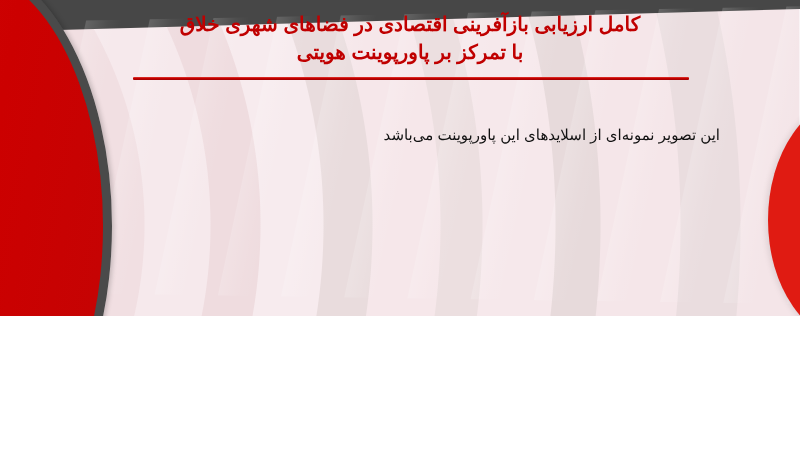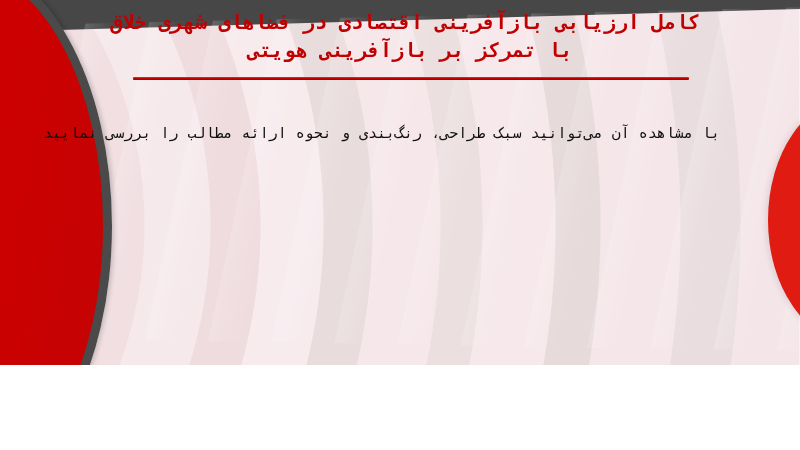--- a/index.html
+++ b/index.html
@@ -3,23 +3,23 @@
 <meta charset="utf-8">
 <style>
   html, body {
     margin: 0;
     padding: 0;
     background: #ffffff;
   }
   #slide {
     position: relative;
     width: 800px;
-    height: 365px;
+    height: 316px;
     overflow: hidden;
-    font-family: Liberation Mono, monospace;
+    font-family: Liberation Sans, sans-serif;
     background: #4a4a4a;
   }
 
   
   .frame-dark {
     position: absolute;
     inset: 0;
     background: #474747;
   }
 
@@ -143,22 +143,22 @@
   <div class="frame-dark"></div>
 
   <div class="canvas"></div>
   <div class="canvas-sheen"></div>
 
   <div class="ellipse-left"></div>
   <div class="ellipse-right"></div>
 
   <div class="title-block">
     <div class="title-line">کامل ارزیابی بازآفرینی اقتصادی در فضاهای شهری خلاق</div>
-    <div class="title-line">با تمرکز بر بازآفرینی هویتی</div>
+    <div class="title-line">با تمرکز بر پاورپوینت هویتی</div>
   </div>
 
   <div class="title-rule"></div>
 
   <div class="body-block">
-    <div class="body-line">با مشاهده آن می‌توانید سبک طراحی، رنگ‌بندی و نحوه ارائه مطالب را بررسی نمایید</div>
+    <div class="body-line">این تصویر نمونه‌ای از اسلایدهای این پاورپوینت می‌باشد</div>
   </div>
 
 </div>
 
 </body></html>

